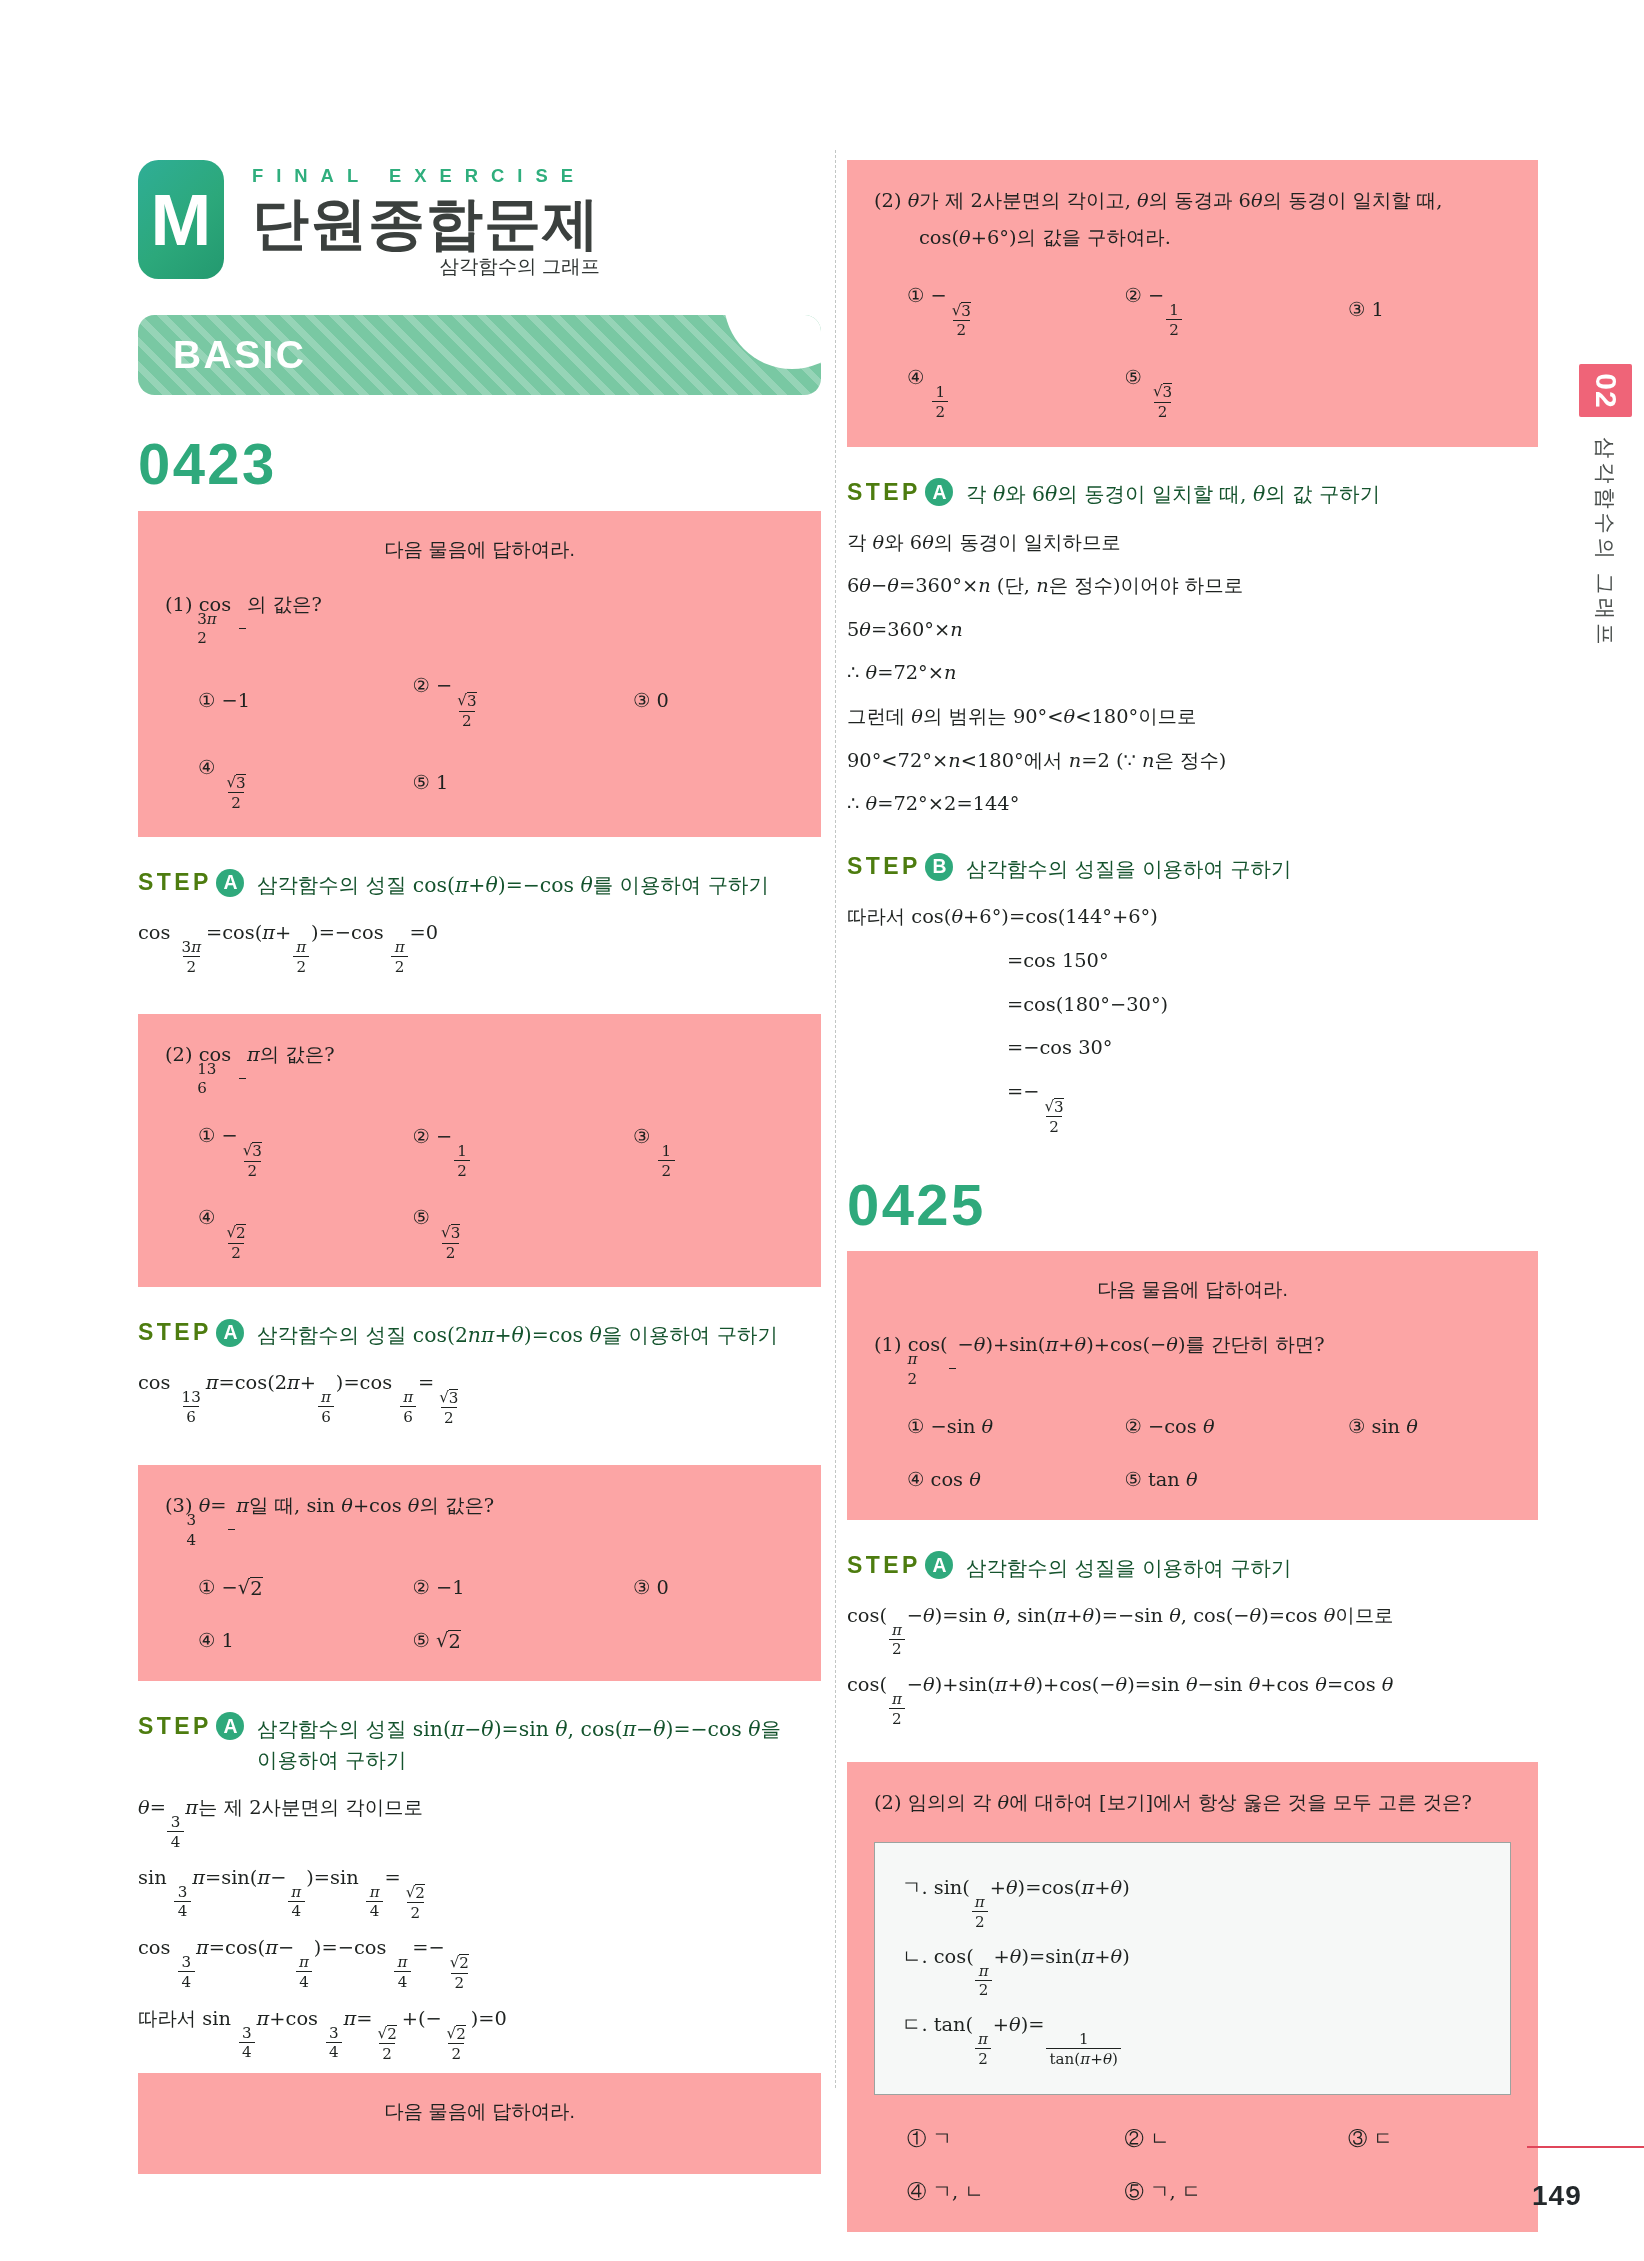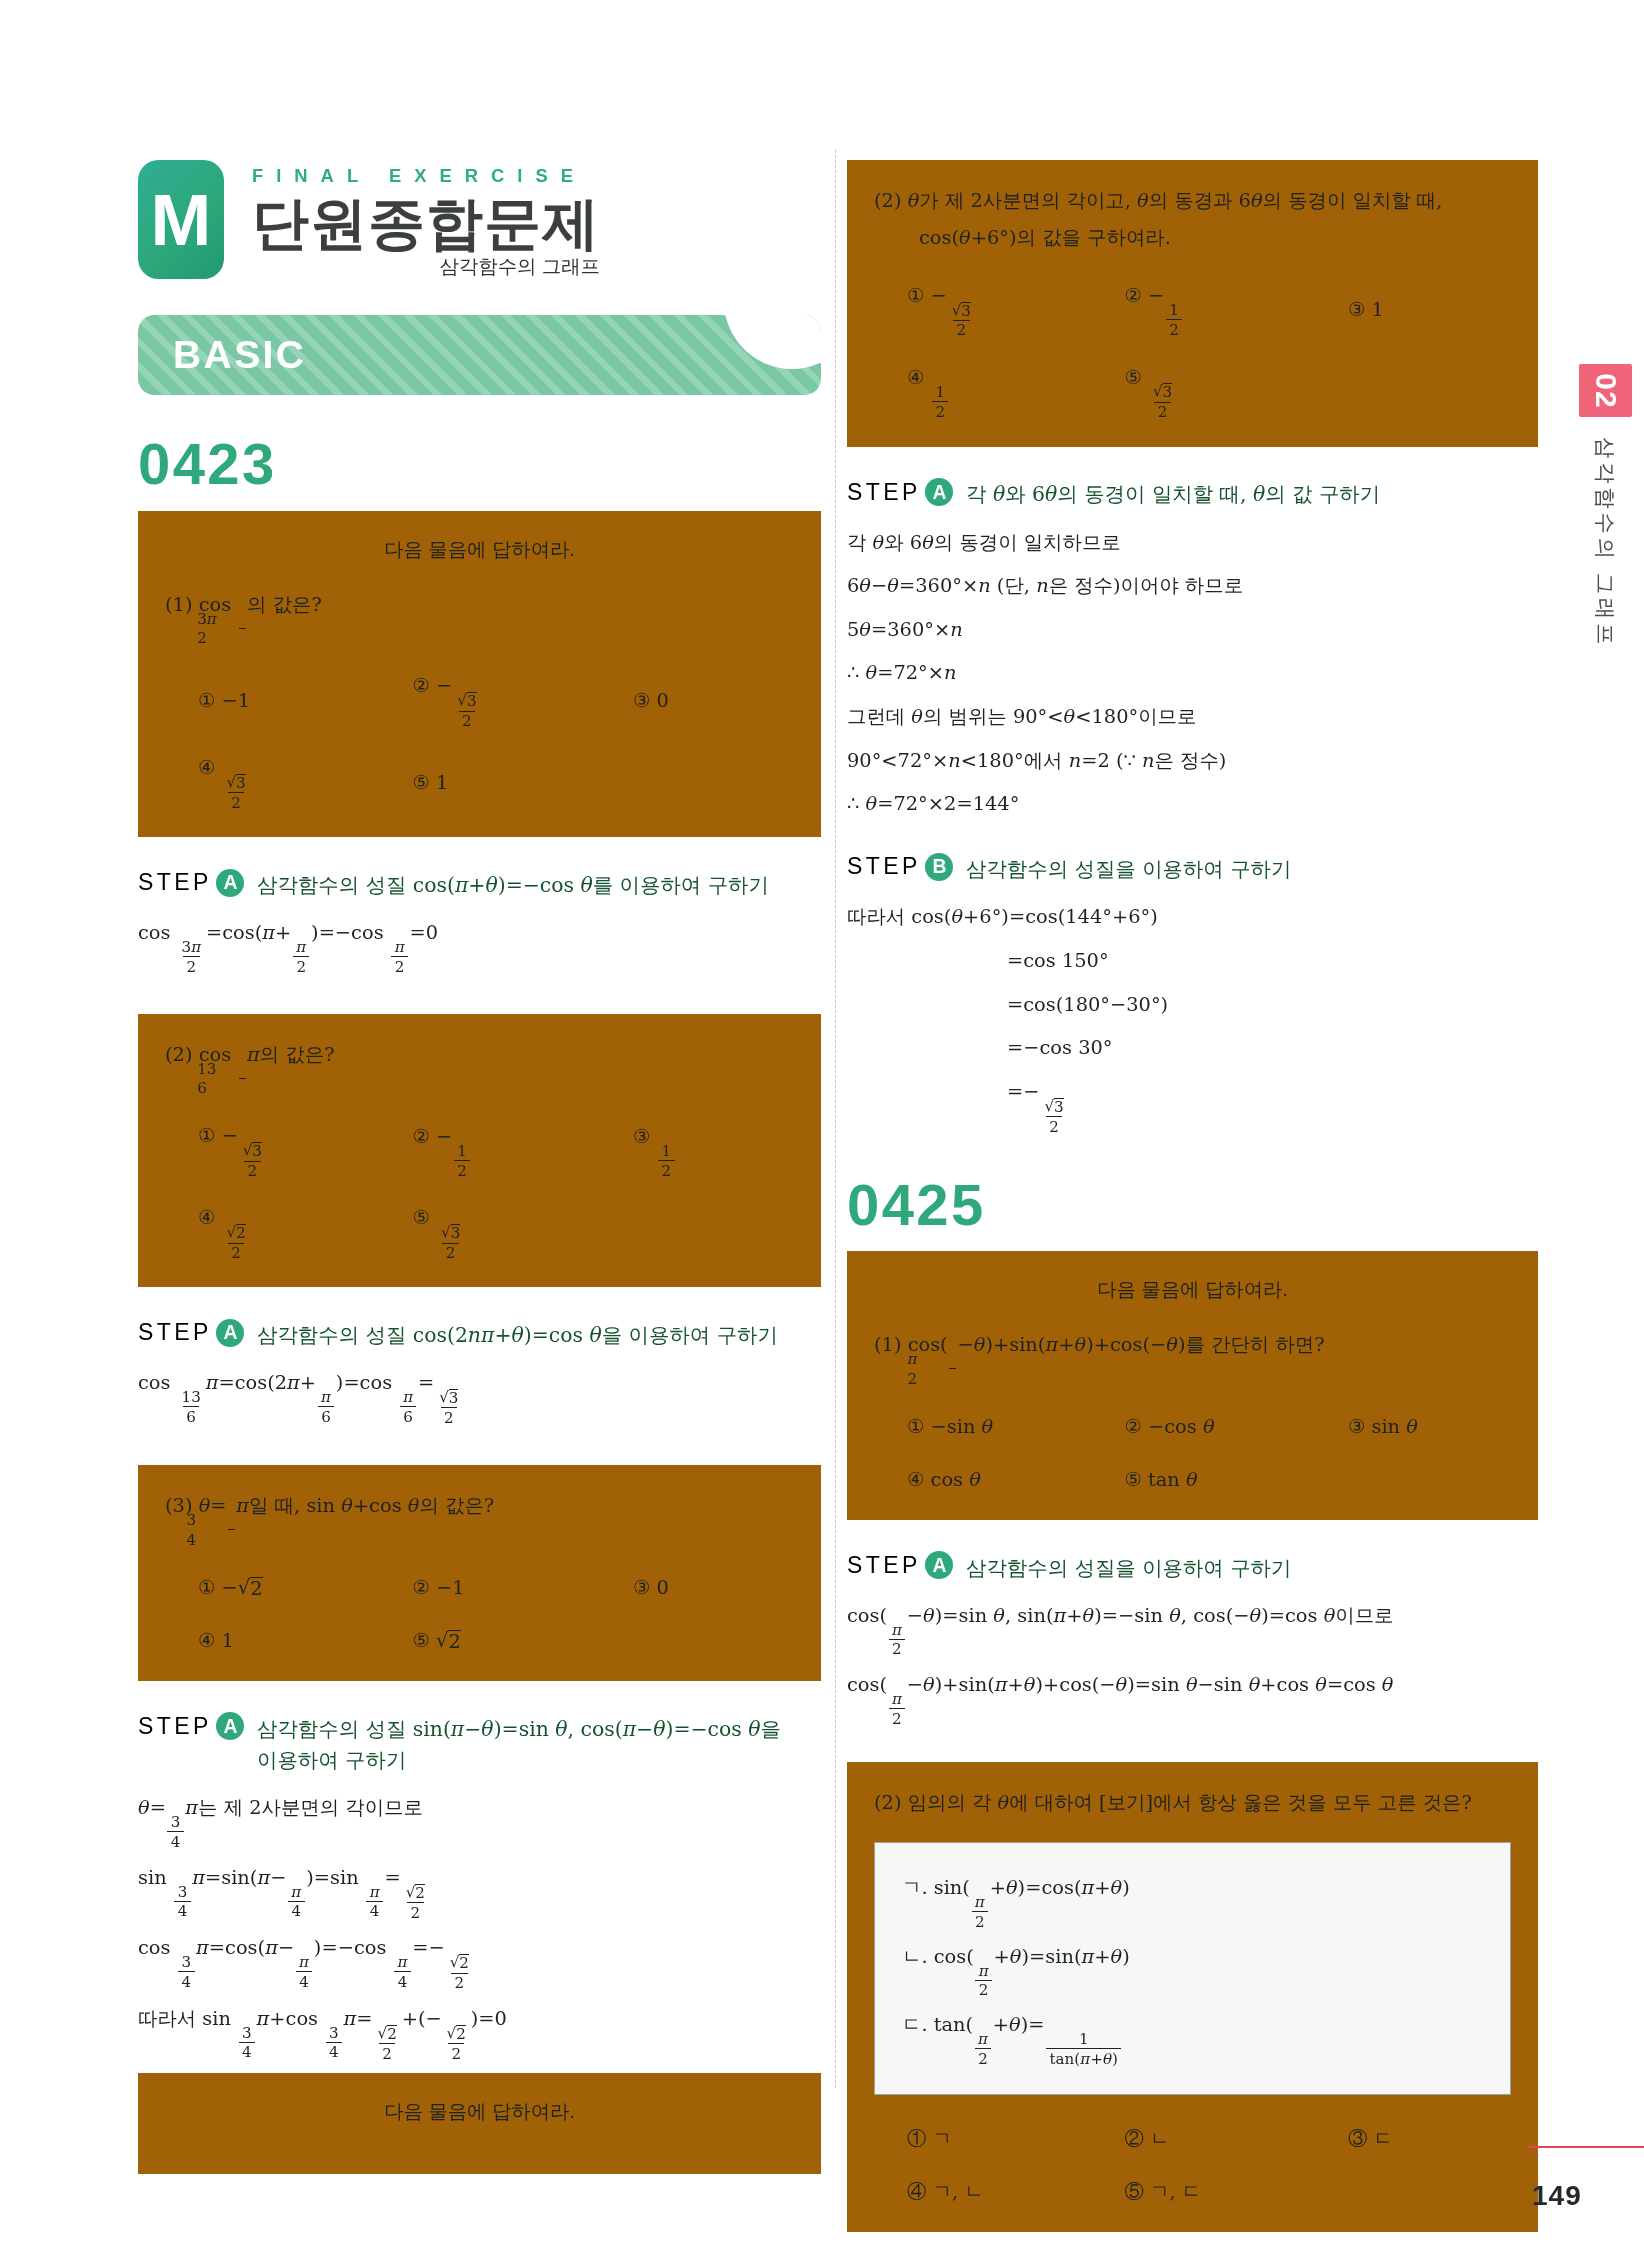--- a/index.html
+++ b/index.html
@@ -22,28 +22,28 @@
   .btitle{font-size:57px;font-weight:800;color:#3b403e;letter-spacing:1px;line-height:1.05;}
   .bsub{font-size:19.4px;color:#303533;margin-left:16.5px;margin-bottom:4.8px;white-space:nowrap;}
   .basic{position:relative;margin-top:30px;height:80px;border-radius:16.5px;overflow:hidden;
          background:#79c8a3;
          background-image:repeating-linear-gradient(45deg,rgba(255,255,255,.22) 0 6.8px,rgba(255,255,255,0) 6.8px 17.4px);}
   .basic::after{content:"";position:absolute;width:136px;height:136px;border-radius:50%;background:#fff;right:-39px;top:-82px;}
   .basic span{position:relative;display:block;padding-left:35px;line-height:80px;color:#fff;
               font-size:39px;font-weight:800;letter-spacing:2.4px;}
   
   .pnum{font-size:58px;font-weight:800;color:#2fa97c;letter-spacing:2.4px;margin:40px 0 17.4px;line-height:1;}
-  .qbox{background:#a16207;padding:23px 27px 25px;font-size:19.4px;line-height:1.6;}
+  .qbox{background:#fca5a5;padding:23px 27px 25px;font-size:19.4px;line-height:1.6;}
   .intro{margin-bottom:22px;text-align:center;}
   .qline{line-height:1.9;padding-left:45px;text-indent:-45px;}
   .choices{display:grid;grid-template-columns:36% 37% 27%;padding-left:33px;margin-top:23px;row-gap:22px;align-items:center;}
   .choice{white-space:nowrap;}
   
   .step{display:flex;align-items:flex-start;margin:31px 0 14.5px;}
-  .step-word{color:#000000;font-size:23px;font-weight:400;letter-spacing:3.4px;line-height:29px;}
+  .step-word{color:#4d7c0f;font-size:23px;font-weight:700;letter-spacing:3.4px;line-height:29px;}
   .badge{width:28px;height:28px;border-radius:50%;background:#2fa97c;color:#fff;font-size:19.4px;font-weight:800;
          display:flex;align-items:center;justify-content:center;margin:0.5px 12.6px 0 4.8px;flex:0 0 auto;}
   .step-title{font-size:20.4px;font-weight:400;color:#14532d;line-height:1.55;padding-top:1.9px;}
   .sol{font-size:19.4px;}
   .sline{line-height:1.75;margin:9.7px 0;}
   .sline.ind{padding-left:160px;}
   
   .boki{border:1.5px solid #9ba3a0;background:#f6f8f7;margin:20.4px 0 28px;padding:19.4px 27px;}
   .boki .sline{line-height:2.0;margin:6.8px 0;}
   

